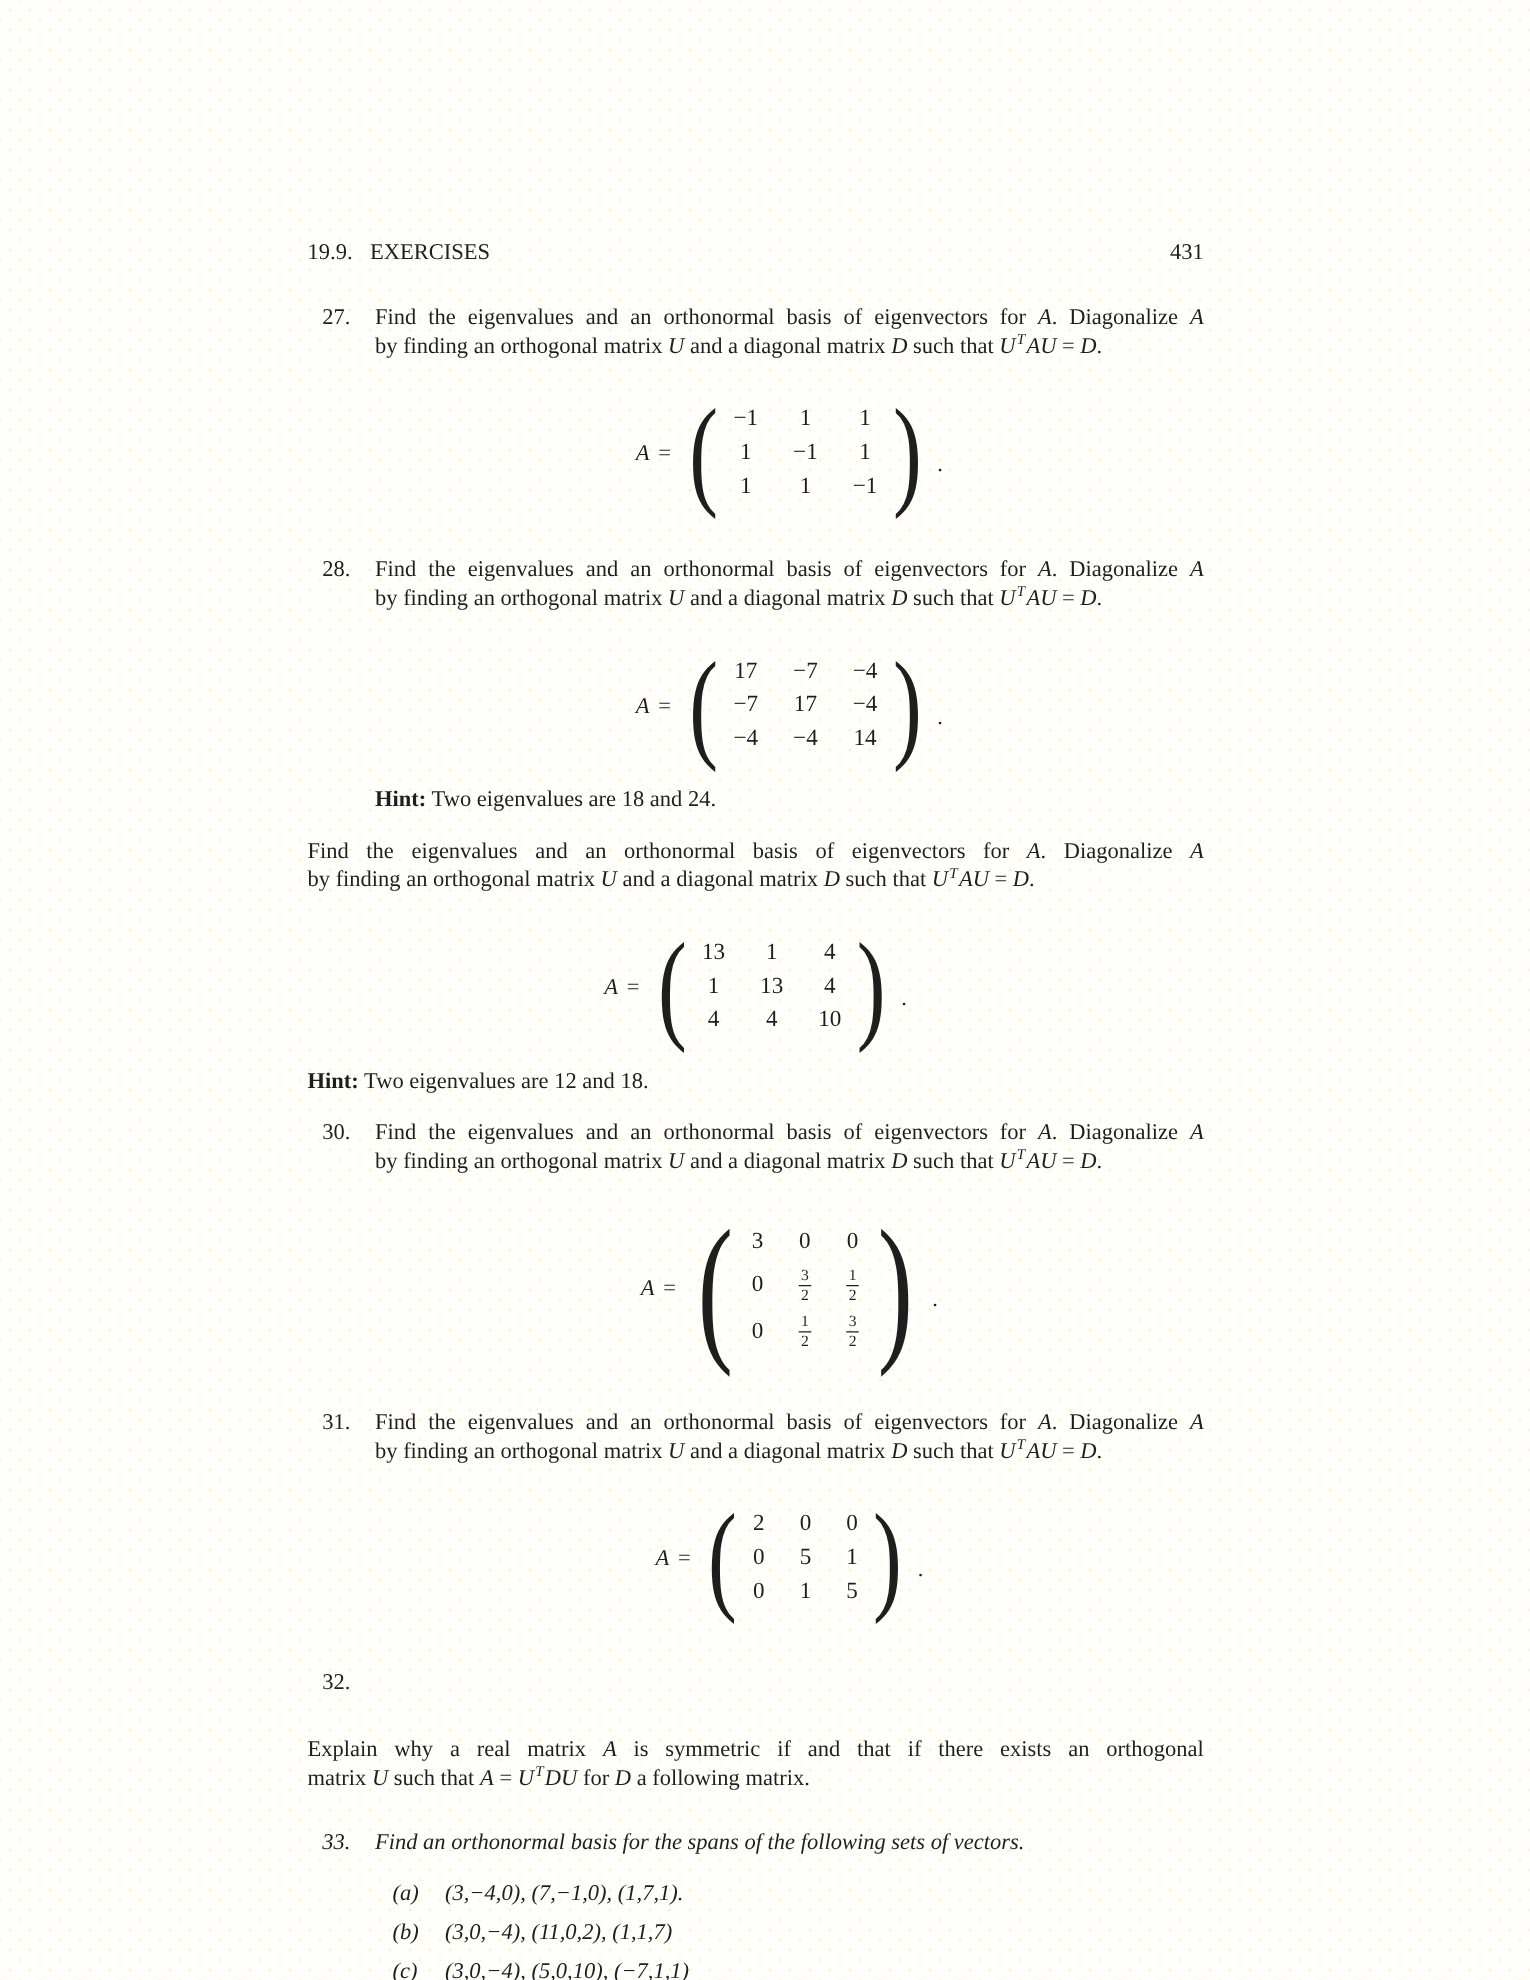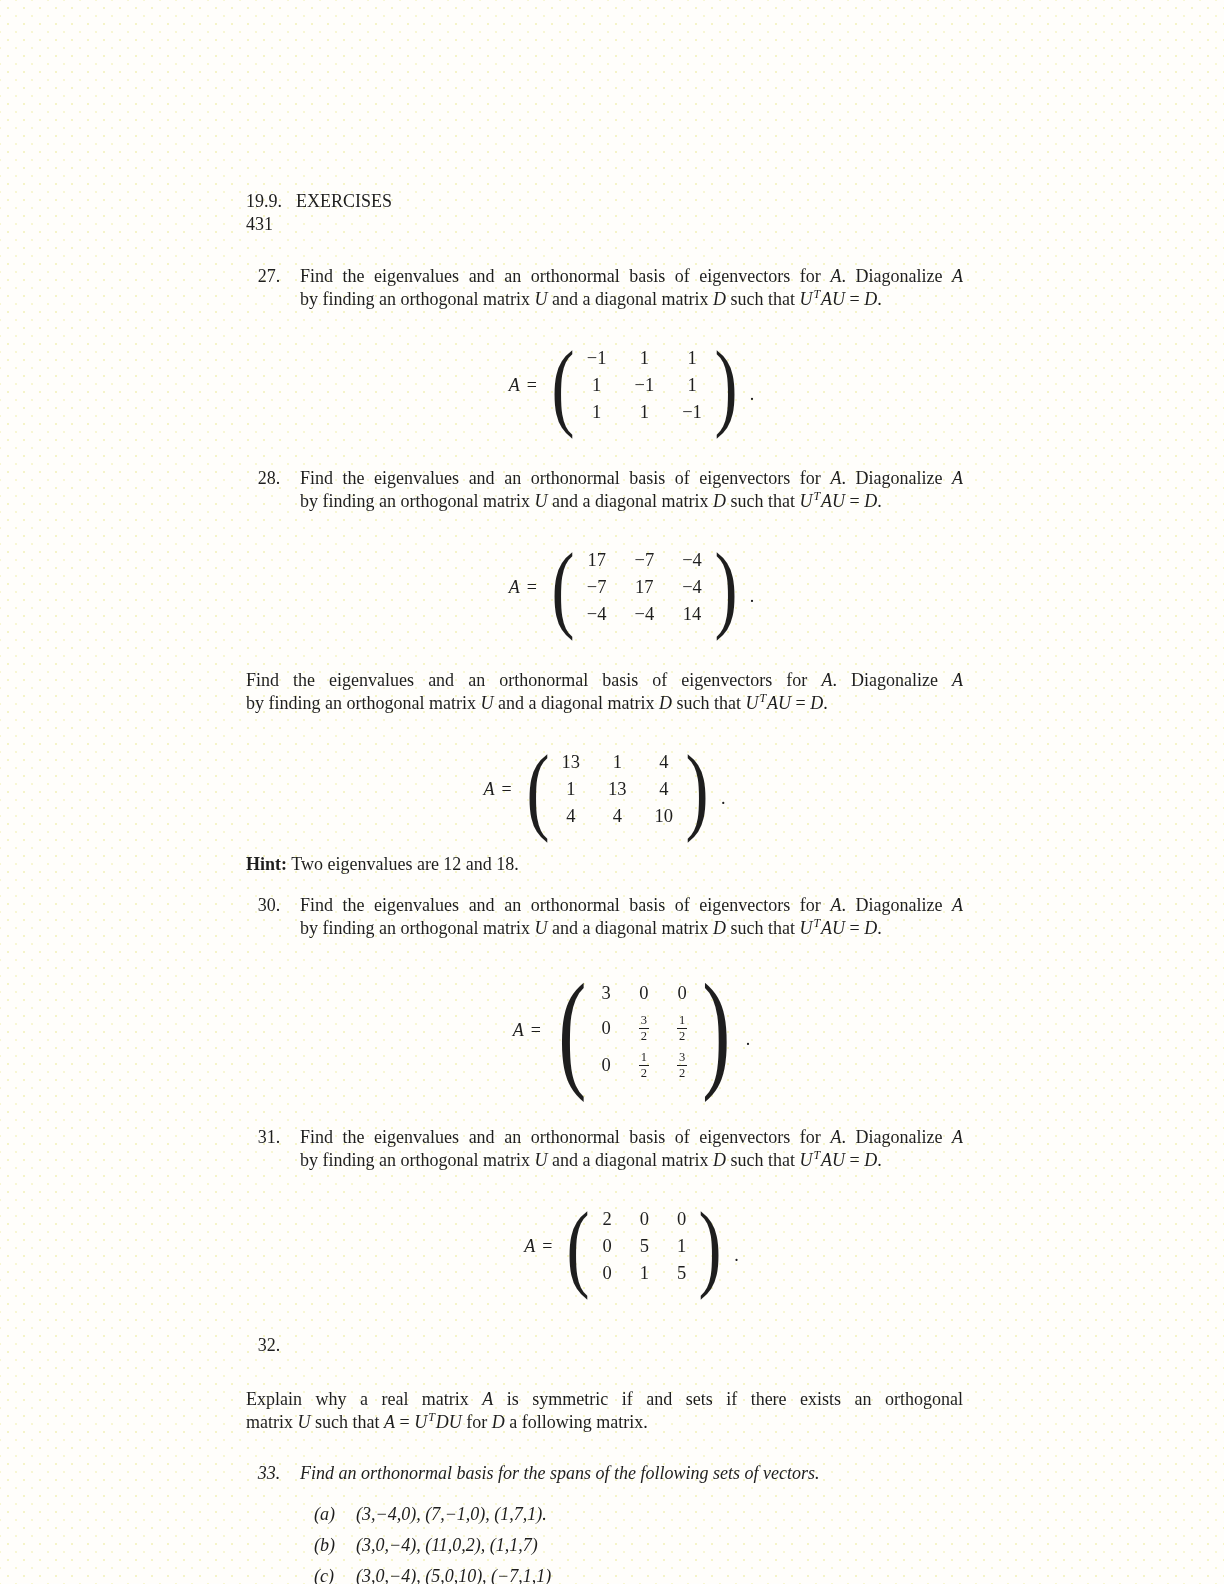--- a/index.html
+++ b/index.html
@@ -18,21 +18,21 @@
       radial-gradient(circle, rgba(230,230,120,0.30) 1px, rgba(230,230,120,0) 1.4px);
     background-size: 16px 16px, 16px 16px;
     background-position: 0 0, 8px 8px;
   }
   .page {
     box-sizing: border-box;
     width: 100%;
     height: 100%;
     padding: 190px 261px 0 246px;
   }
-  .header { display: flex; justify-content: space-between; flex-direction: column; }
+  .header { display: flex; justify-content: space-between; }
   .header .sec { display: flex; gap: 14px; }
 
   .ex { display: flex; }
   .gap-first { margin-top: 29px; }
   .gap-std   { margin-top: 18px; }
   .gap-31    { margin-top: 16px; }
   .gap-32    { margin-top: 24px; flex-direction: column; }
   .gap-33    { margin-top: 26px; font-style: italic; }
   .exnum {
     flex: 0 0 54px;
@@ -159,20 +159,21 @@
             <span>−7</span>
             <span>17</span>
             <span>−4</span>
             <span>−4</span>
             <span>−4</span>
             <span>14</span>
           </span>
           <span class="mparen">)</span>
           <span class="mdot">.</span>
       </div>
+      <div class="hint"><b>Hint:</b><span> Two eigenvalues are 18 and 24.</span></div>
     </div>
   </div>
 
   <div class="ex gap-std">
     <div class="exbody">
       <div class="jline"><span>Find the eigenvalues and an orthonormal basis of eigenvectors for </span><i>A</i><span>. Diagonalize </span><i>A</i></div>
       <div><span>by finding an orthogonal matrix </span><i>U</i><span> and a diagonal matrix </span><i>D</i><span> such that </span><i>U</i><span class="msup">T</span><i>AU</i><span> = </span><i>D</i><span>.</span></div>
       <div class="matrix-wrap">
         <span class="mvar">A</span>
           <span class="meq">=</span>
@@ -255,21 +256,21 @@
           </span>
           <span class="mparen">)</span>
           <span class="mdot">.</span>
       </div>
     </div>
   </div>
 
   <div class="ex gap-32">
     <div class="exnum">32.</div>
     <div class="exbody">
-      <div class="jline"><span>Explain why a real matrix </span><i>A</i><span> is symmetric if and sets if there exists an orthogonal</span></div>
+      <div class="jline"><span>Explain why a real matrix </span><i>A</i><span> is symmetric if and that if there exists an orthogonal</span></div>
       <div><span>matrix </span><i>U</i><span> such that </span><i>A</i><span> = </span><i>U</i><span class="msup">T</span><i>DU</i><span> for </span><i>D</i><span> a following matrix.</span></div>
     </div>
   </div>
 
   <div class="ex gap-33">
     <div class="exnum">33.</div>
     <div class="exbody">
       <div><span>Find an orthonormal basis for the spans of the following sets of vectors.</span></div>
       <div class="veclist">
         <div class="vecitem">

